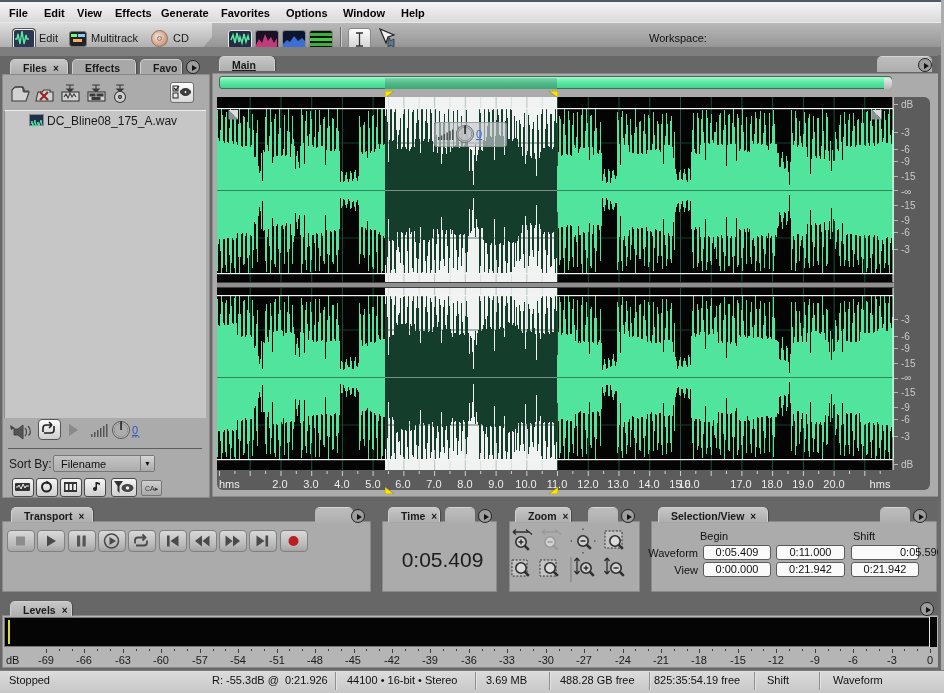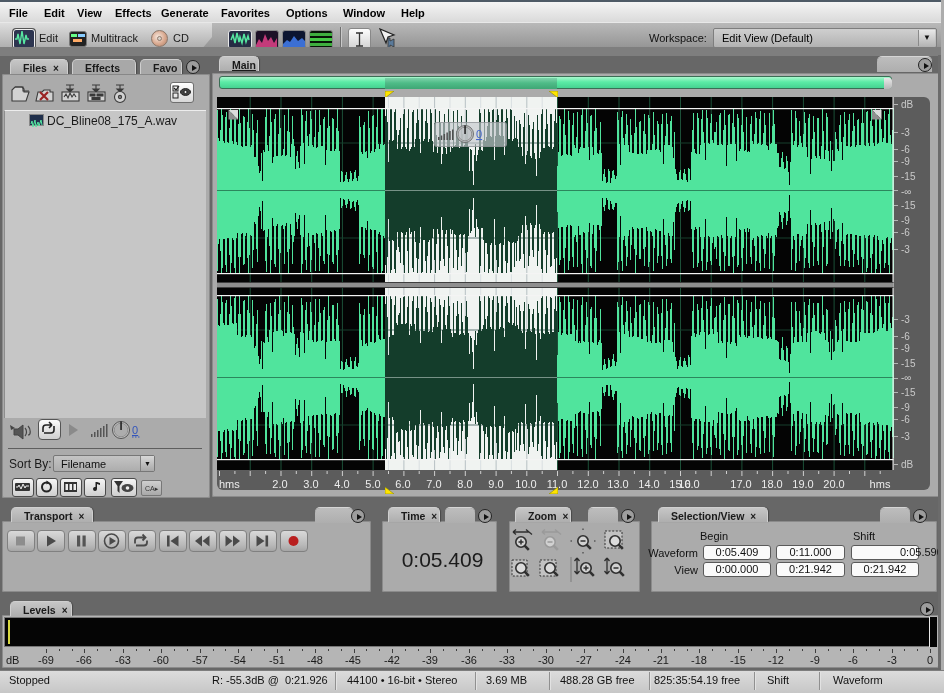--- a/index.html
+++ b/index.html
@@ -109,24 +109,20 @@
           <path d="M7 4h7M7 17h7M10.5 4v13"></path>
         </g>
       </svg>
   </div>
   <svg class="abs" style="left:376px;top:5px" width="24" height="22" viewBox="0 0 24 22">
       <path d="M4 1l6 14 2-6 6-2z" fill="#f0f0f0" stroke="#222" stroke-width="1.2"></path>
       <path d="M14 13l4-2 0 8-4-2v3h-2v-10h2z" fill="#5a7a9a" stroke="#333" stroke-width="0.8"></path>
     </svg>
 
   <div class="tblab" style="left:649px;top:9px;color:#111">Workspace:</div>
-  <div class="abs" style="left:713px;top:5px;width:224px;height:20px;background:linear-gradient(#cfcfcf,#b2b2b2);border:1px solid #7e7e7e;border-radius:2px;">
-     <span style="position:absolute;left:8px;top:3px;font-size:11px;color:#000;">Edit View (Default)</span>
-     <span style="position:absolute;right:1px;top:1px;width:17px;height:16px;background:linear-gradient(#e8e8e8,#b5b5b5);border-left:1px solid #8a8a8a;text-align:center;font-size:8px;color:#111;line-height:16px;">▼</span>
-  </div>
 </div>
 
 <div class="abs" style="left:0;top:47px;width:944px;height:9px;background:#7e7e7e;"></div>
 
 <div class="panel" style="left:2px;top:74px;width:208px;height:424px;"></div>
 <div class="ptab" style="left:10px;top:59px;width:58px;">Files<span class="x">×</span></div>
 <div class="ptab" style="left:72px;top:59px;width:64px;background:#a8a8a8;">Effects</div>
 <div class="ptab" style="left:140px;top:59px;width:42px;background:#a8a8a8;">Favo</div>
 <div class="pmenu" style="left:186px;top:60px;"></div>
 
@@ -227,21 +223,21 @@
 <div class="abs" style="left:111px;top:478px;width:26px;height:19px;background:linear-gradient(#f5f5f5,#cfcfcf);border:1.5px solid #4a4a4a;border-radius:3px;"><svg width="23" height="16" viewBox="0 0 23 16">
       <path d="M2 2h9l-3.5 5v7l-2-2V7z" fill="#333"></path>
       <ellipse cx="15.5" cy="9" rx="6" ry="4" fill="#444"></ellipse>
       <circle cx="15.5" cy="9" r="1.8" fill="#eee"></circle>
     </svg></div>
 <div class="abs" style="left:141px;top:480px;width:21px;height:16px;background:linear-gradient(#cfcfcf,#a9a9a9);border:1px solid #777;border-radius:2px;"><svg width="19" height="14" viewBox="0 0 19 14">
       <text x="3" y="10" font-size="7" fill="#333">CA▸</text>
     </svg></div>
 
 <div class="panel" style="left:212px;top:73px;width:730px;height:424px;"></div>
-<div class="ptab" style="left:219px;top:56px;width:40px;text-decoration:underline;">Main</div>
+<div class="ptab" style="left:219px;top:56px;width:56px;text-decoration:underline;">Main</div>
 <div class="pdots" style="left:877px;top:57px;width:55px;"></div>
 <div class="pmenu" style="left:918px;top:58px;"></div>
 
 <div class="abs" style="left:219px;top:76px;width:673px;height:13px;border-radius:3px;background:linear-gradient(#a9f7cd,#5ceca6 45%,#46d391);border:1px solid #3a6e55;"></div>
 <div class="abs" style="left:385px;top:78px;width:172px;height:11px;background:linear-gradient(#7ed3ab,#4fbc88 45%,#3fa675);"></div>
 <div class="abs" style="left:884px;top:78px;width:8px;height:11px;border-radius:0 3px 3px 0;background:linear-gradient(#e8e8e8,#b8b8b8);"></div>
 
 <svg class="abs" style="left:385px;top:91px" width="10" height="7">
     <path d="M0 0h9L0 7z" fill="#ffe400" stroke="#8a8a00" stroke-width="0.6"></path>
   </svg>

